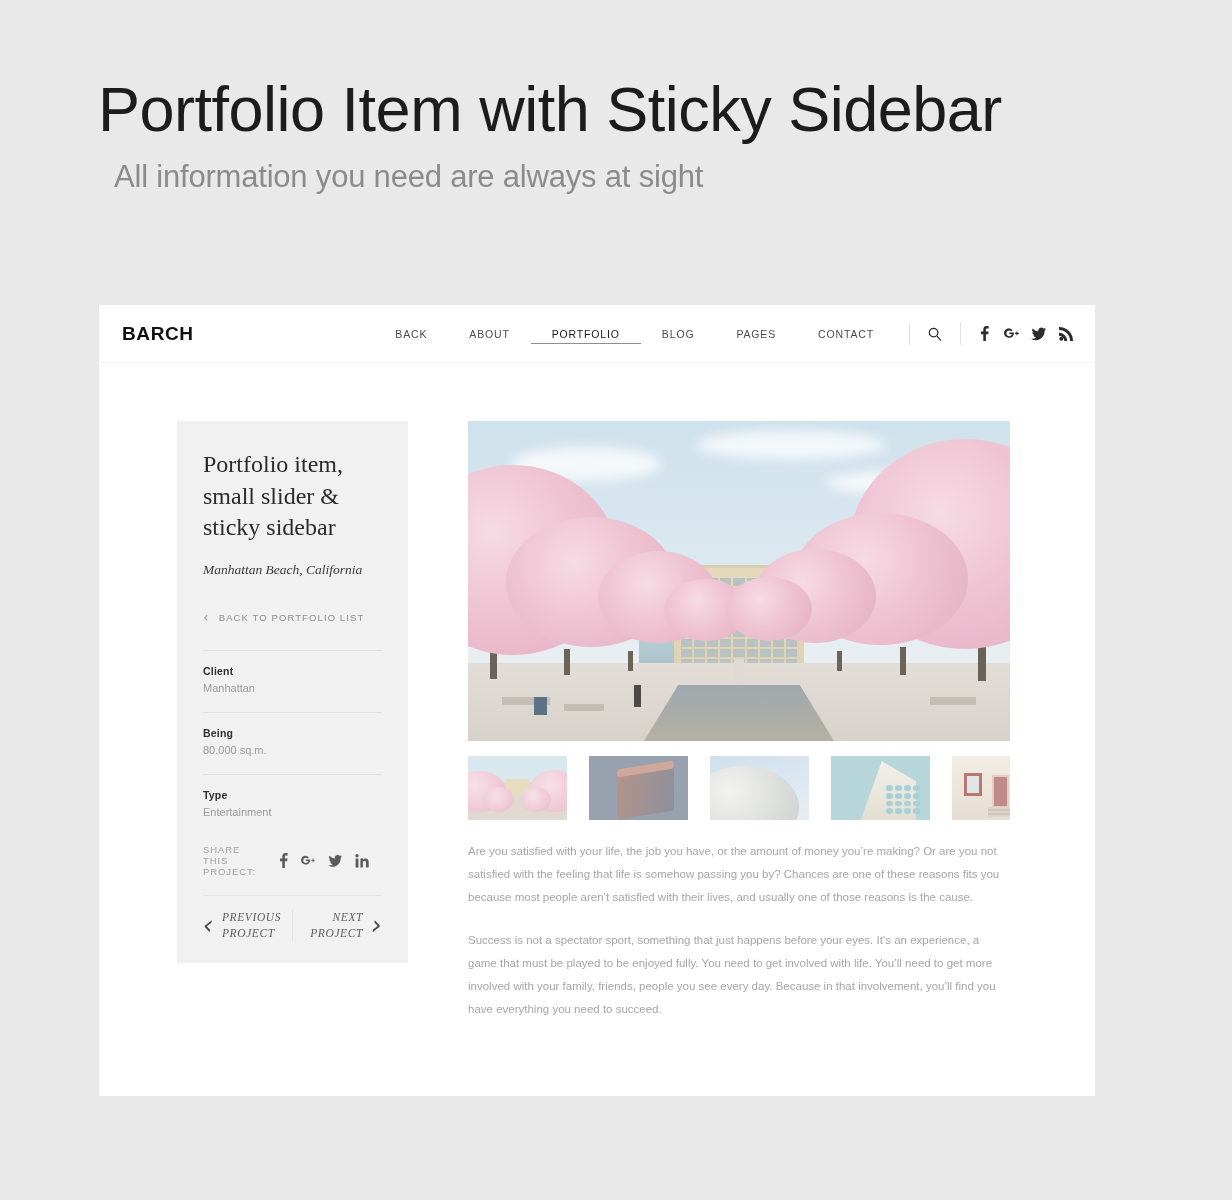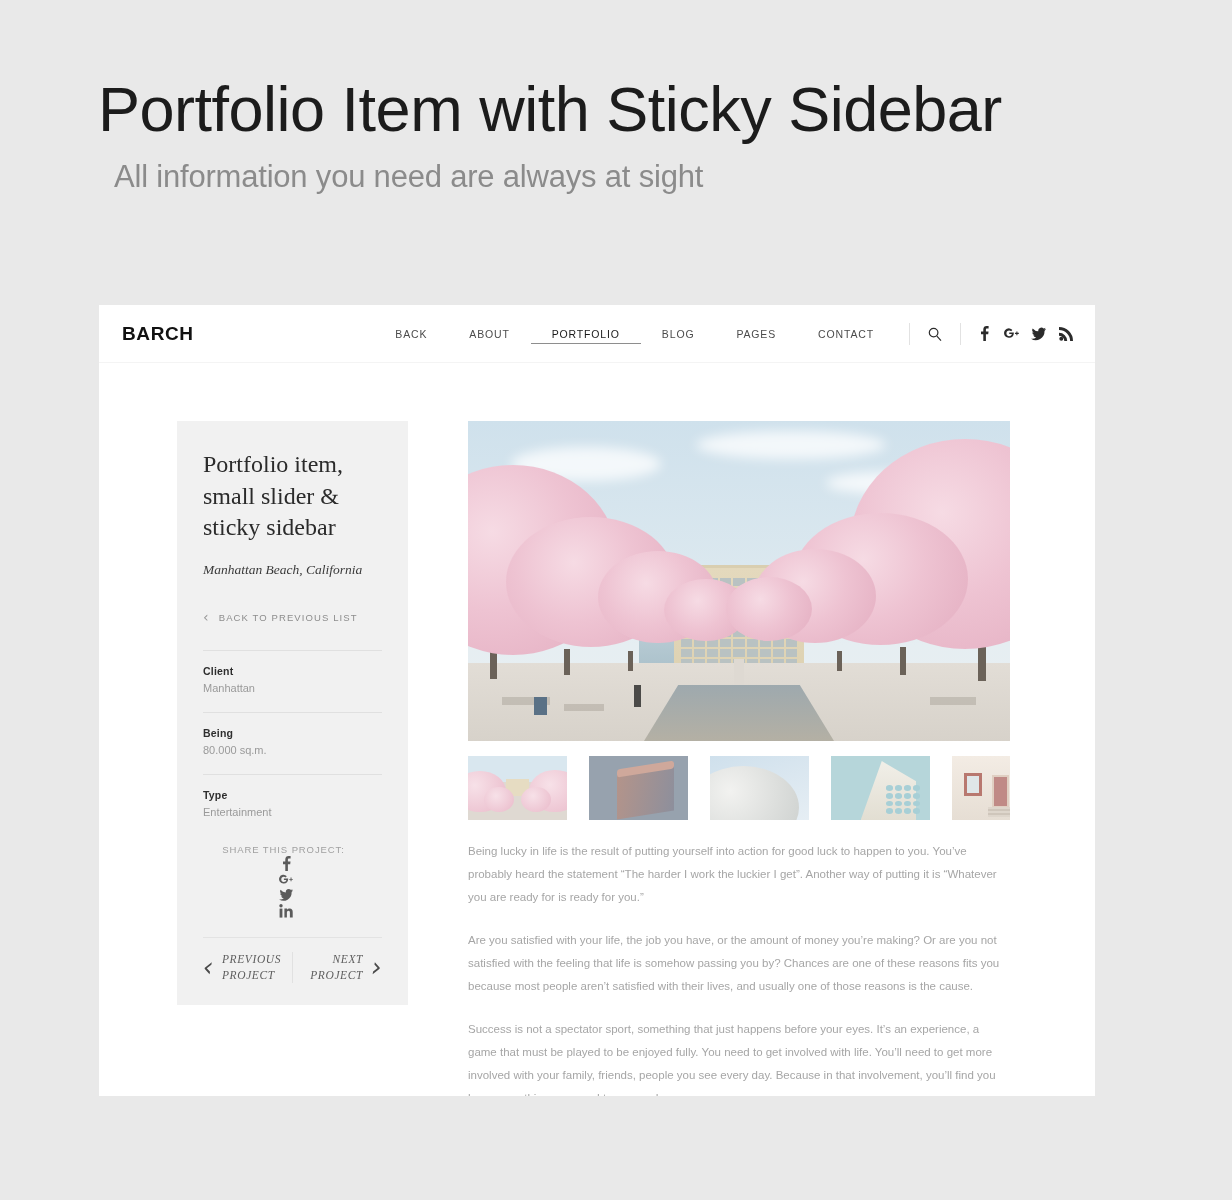--- a/index.html
+++ b/index.html
@@ -109,21 +109,21 @@
   .sb-divider { height: 1px; background: #e0e0e0; margin: 0 0 14px 0; }
   .meta-block { margin-bottom: 18px; }
   .meta-label {
     font-size: 10.5px; font-weight: bold;
     color: #2e2e2e; letter-spacing: 0.2px;
     margin-bottom: 5px;
   }
   .meta-val { font-size: 11px; color: #9a9a9a; }
   .share-row {
     display: flex; align-items: center; gap: 0;
-    margin-top: 26px; margin-bottom: 18px; flex-direction: column;
+    margin-top: 26px; margin-bottom: 18px;
   }
   .share-lbl {
     font-size: 9.5px; letter-spacing: 0.9px;
     color: #a0a0a0; margin-right: 18px;
   }
   .share-ico { width: 14px; height: 16px; color: #5b5b5b; margin-right: 13px;
     cursor: pointer; display:inline-flex; align-items:center; justify-content:center; }
   .pn-row {
     display: flex; align-items: stretch;
     border-top: 1px solid #e3e3e3;
@@ -302,21 +302,21 @@
   </div>
 
   <div class="body-split">
 
     <div class="sidebar">
       <div class="sb-panel">
         <h2 class="sb-title">Portfolio item, small slider &amp; sticky sidebar</h2>
         <div class="sb-loc">Manhattan Beach, California</div>
         <div class="sb-back">
           <span class="chev-sm">‹</span>
-          <span>BACK TO PREVIOUS LIST</span>
+          <span>BACK TO PORTFOLIO LIST</span>
         </div>
         <div class="sb-divider"></div>
         <div class="meta-block">
           <div class="meta-label">Client</div>
           <div class="meta-val">Manhattan</div>
         </div>
         <div class="sb-divider"></div>
         <div class="meta-block">
           <div class="meta-label">Being</div>
           <div class="meta-val">80.000 sq.m.</div>
@@ -543,21 +543,20 @@
             <div class="wall"></div>
 
             <div class="win"></div>
             <div class="door"></div>
             <div class="steps"></div>
           </div>
         </div>
       </div>
 
       <div class="article">
-        <p>Being lucky in life is the result of putting yourself into action for good luck to happen to you. You’ve probably heard the statement “The harder I work the luckier I get”. Another way of putting it is “Whatever you are ready for is ready for you.”</p>
         <p>Are you satisfied with your life, the job you have, or the amount of money you’re making? Or are you not satisfied with the feeling that life is somehow passing you by? Chances are one of these reasons fits you because most people aren’t satisfied with their lives, and usually one of those reasons is the cause.</p>
         <p>Success is not a spectator sport, something that just happens before your eyes. It’s an experience, a game that must be played to be enjoyed fully. You need to get involved with life. You’ll need to get more involved with your family, friends, people you see every day. Because in that involvement, you’ll find you have everything you need to succeed.</p>
 
       </div>
 
     </div>
   </div>
 </div>
 
 </body></html>

